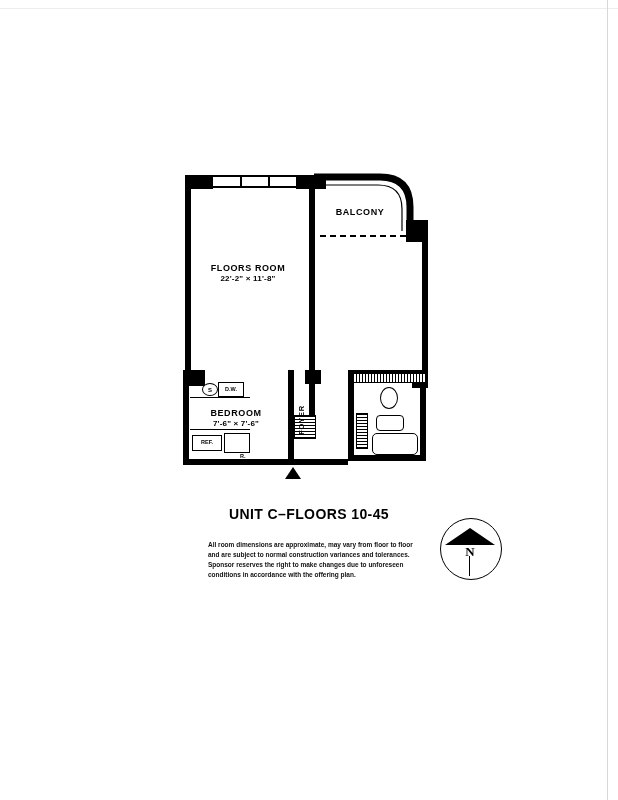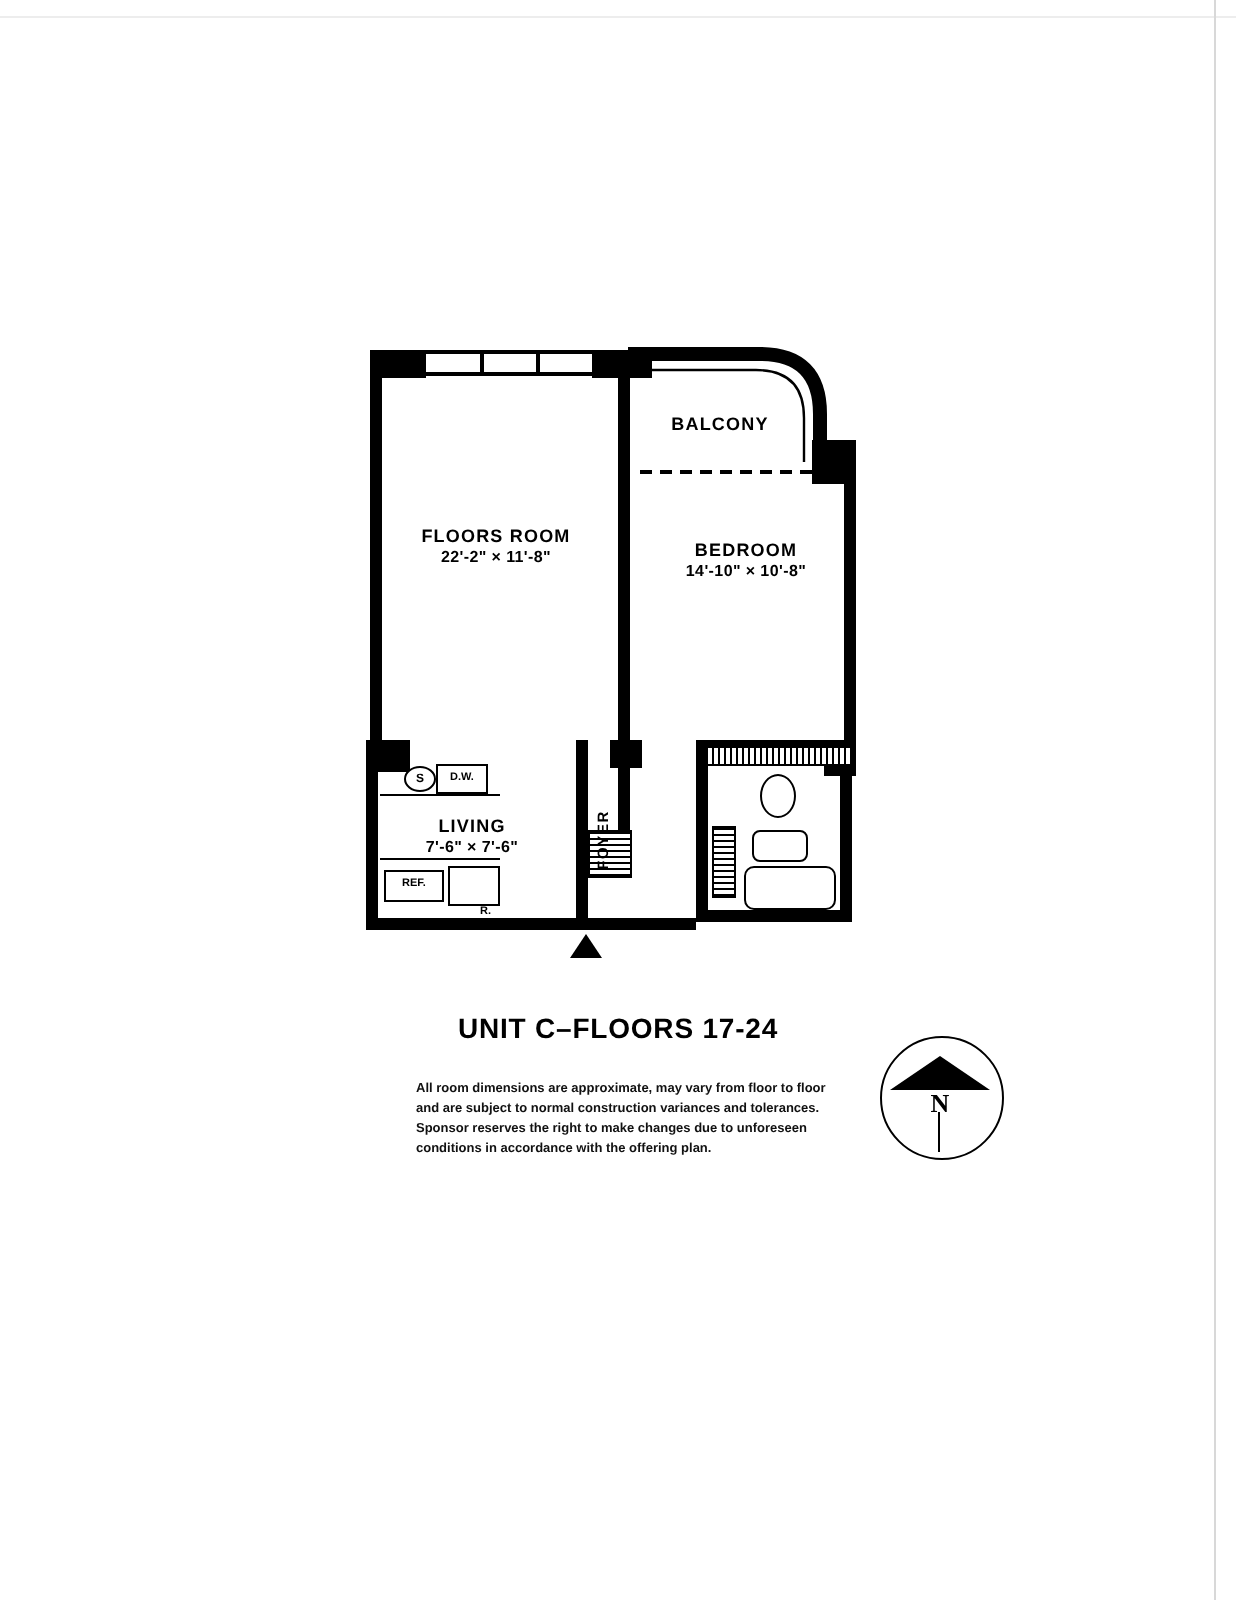--- a/index.html
+++ b/index.html
@@ -271,34 +271,30 @@
 
     <div class="room-label" style="left:140px; top:42px; width:80px;">
       <div class="room-name">BALCONY</div>
     </div>
 
     <div class="room-label" style="left:18px; top:98px; width:100px;">
       <div class="room-name">FLOORS ROOM</div>
       <div class="room-dims">22'-2" × 11'-8"</div>
     </div>
 
-    <div class="room-label" style="left:145px; top:105px; width:96px;">
+
+    <div class="room-label" style="left:8px; top:243px; width:96px;">
       <div class="room-name">BEDROOM</div>
-      <div class="room-dims">14'-10" × 10'-8"</div>
-    </div>
-
-    <div class="room-label" style="left:8px; top:243px; width:96px;">
-      <div class="room-name">LIVING</div>
       <div class="room-dims">7'-6" × 7'-6"</div>
     </div>
 
     <div class="vertical-label" style="left:117px; top:240px;">FOYER</div>
   </div>
 
-  <div class="unit-title">UNIT C–FLOORS 17-24</div>
+  <div class="unit-title">UNIT C–FLOORS 10-45</div>
 
   <div class="disclaimer">All room dimensions are approximate, may vary from floor to floor and are subject to normal construction variances and tolerances. Sponsor reserves the right to make changes due to unforeseen conditions in accordance with the offering plan.</div>
 
   <div class="compass">
     <div class="compass-circle"></div>
     <div class="compass-arrow"></div>
     <div class="compass-n">N</div>
     <div class="compass-needle"></div>
   </div>
 

